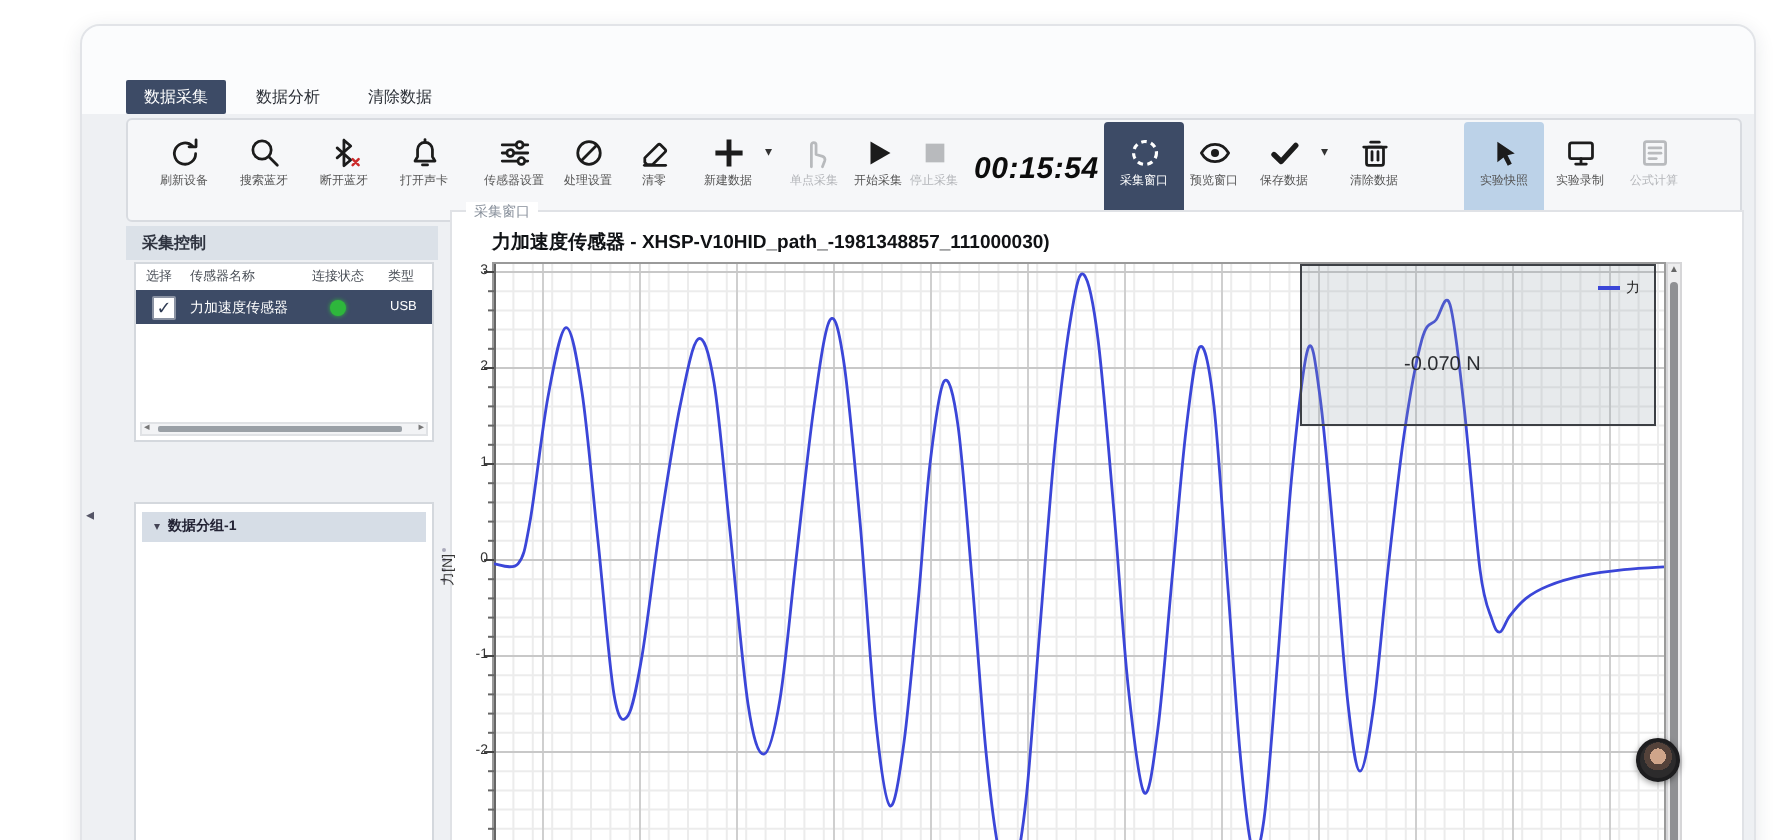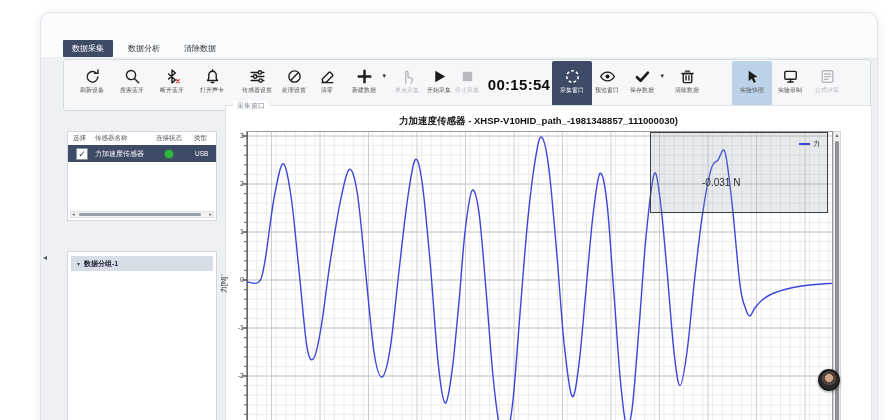--- a/index.html
+++ b/index.html
@@ -18,21 +18,21 @@
            border:1px solid #d8dbe0;border-radius:3px;}
   .tbtn{position:absolute;top:1px;width:44px;height:48px;text-align:center;color:#1c1c1c;}
   .tbtn .ticon{display:block;margin:7px auto 1px;width:17px;height:17px;}
   .tbtn .tlabel{display:block;font-size:6.5px;color:#555;white-space:nowrap;transform:scale(.92);}
   .tbtn.disabled{color:#b8babd;} .tbtn.disabled .tlabel{color:#b4b6ba;}
   .tbtn.block-dark{background:#3d4b66;color:#fff;border-radius:2px;}
   .tbtn.block-dark .tlabel{color:#fff;}
   .tbtn.block-light{background:#bcd2e8;border-radius:2px;}
   .caret{position:absolute;top:11px;right:0px;font-size:7px;color:#333;}
   .timer{position:absolute;left:423px;top:0;width:64px;height:50px;line-height:50px;
-         font-size:15px;font-weight:700;color:#0c0c0c;letter-spacing:.3px;text-align:center;}
+         font-size:15px;font-weight:700;color:#0c0c0c;letter-spacing:.3px;font-style:italic;}
   
   .panel-h{position:absolute;left:22px;width:156px;height:17px;background:#dbe1e8;color:#2f3440;
            font-size:8px;font-weight:700;line-height:17px;padding-left:8px;box-sizing:border-box;}
   .card{position:absolute;background:#fff;border:1px solid #d4d8dd;}
   #acq-card{left:26px;top:118px;width:148px;height:88px;}
   .thead{position:absolute;left:0;top:2px;width:148px;height:10px;font-size:6.5px;color:#4a4f57;}
   .thead span{position:absolute;top:0;}
   .srow{position:absolute;left:0;top:13px;width:148px;height:17px;background:#3d4b66;color:#fff;}
   .cbx{position:absolute;left:8px;top:3px;width:10px;height:10px;background:#fff;border:1px solid #8b93a3;
        border-radius:1px;font-size:9px;line-height:10px;color:#2e3a52;text-align:center;font-weight:700;}
@@ -52,21 +52,21 @@
   .ditem .t1{position:absolute;left:5px;top:4px;font-size:7.5px;font-weight:700;color:#16181c;white-space:nowrap;}
   .ditem .menu{position:absolute;right:2px;top:4px;font-size:7px;color:#99a;}
   .ditem .t2{position:absolute;left:5px;bottom:3px;font-size:6.5px;color:#848a92;}
   .ditem .t3{position:absolute;right:4px;bottom:3px;font-size:6.5px;color:#848a92;}
   .splitter{position:absolute;left:179px;top:258px;width:4px;height:22px;}
   .splitter i{display:block;width:2px;height:2px;border-radius:50%;background:#aab;margin:3px auto;}
   .collapse{position:absolute;left:2px;top:240px;font-size:8px;color:#556;}
   
   .main-panel{position:absolute;left:184px;top:92px;width:645px;height:348px;background:#fff;border:1px solid #e0e2e6;}
   .grp-label{position:absolute;left:192px;top:88px;background:#fff;padding:0 4px;font-size:7px;color:#88909b;z-index:3;}
-  .chart-title{position:absolute;left:205px;top:102px;width:585px;text-align:center;
+  .chart-title{position:absolute;left:205px;top:102px;width:585px;
                font-size:9.5px;font-weight:700;color:#101215;z-index:2;white-space:nowrap;}
   #plot{position:absolute;left:205px;top:118px;width:585px;height:312px;border:1px solid #9a9a9a;background:#fff;z-index:1;}
   #plot svg{position:absolute;left:0;top:0;overflow:visible;}
   .ytick{position:absolute;left:-17px;width:14px;text-align:right;font-size:7px;color:#333;}
   .ylabel{position:absolute;left:-31px;top:148px;font-size:7px;color:#333;transform:rotate(-90deg);white-space:nowrap;}
   .legend{position:absolute;right:12px;top:7px;display:flex;align-items:center;gap:3px;z-index:4;}
   .legend .lk{width:11px;height:2px;background:#3b46d8;}
   .legend .lt{font-size:7px;color:#222;}
   .selrect{position:absolute;left:403px;top:0px;width:178px;height:81px;background:rgba(145,158,170,.22);
            border:1.5px solid #3c3f44;box-sizing:border-box;z-index:3;}
@@ -224,20 +224,21 @@
               <line x1="5.2" y1="5.6" x2="10.8" y2="5.6" stroke="currentColor" fill="none" stroke-width="1.3" stroke-linecap="round" stroke-linejoin="round"></line>
               <line x1="5.2" y1="8.1" x2="10.8" y2="8.1" stroke="currentColor" fill="none" stroke-width="1.3" stroke-linecap="round" stroke-linejoin="round"></line>
               <line x1="5.2" y1="10.6" x2="8.6" y2="10.6" stroke="currentColor" fill="none" stroke-width="1.3" stroke-linecap="round" stroke-linejoin="round"></line>
             </svg></span>
           <span class="tlabel">公式计算</span>
         </div>
       </div>
 
     <div class="collapse">◂</div>
 
+    <div class="panel-h" style="top:100px;">采集控制</div>
 
     <div class="card" id="acq-card">
       <div class="thead">
         <span style="left:5px">选择</span>
         <span style="left:27px">传感器名称</span>
         <span style="left:88px">连接状态</span>
         <span style="left:126px">类型</span>
       </div>
       <div class="srow">
         <span class="cbx">✓</span>
@@ -425,21 +426,21 @@
           <line x1="-5" y1="196" x2="0" y2="196" stroke="#444" stroke-width="1"></line>
           <line x1="-5" y1="244" x2="0" y2="244" stroke="#444" stroke-width="1"></line>
           <path d="M0.0,149.9C2.0,149.9 9.0,153.4 12.0,149.9C15.0,146.4 15.5,142.7 18.0,128.8C20.5,114.9 24.0,82.6 27.0,66.4C30.0,50.2 33.2,32.2 36.0,31.8C38.8,31.4 41.3,46.2 44.0,64.0C46.7,81.8 49.3,113.2 52.0,138.4C54.7,163.6 57.5,200.6 60.0,215.2C62.5,229.8 64.7,229.0 67.0,225.8C69.3,222.6 71.3,211.8 74.0,196.0C76.7,180.2 79.8,152.0 83.0,131.2C86.2,110.4 89.8,86.8 93.0,71.2C96.2,55.6 99.2,39.6 102.0,37.6C104.8,35.6 107.3,43.2 110.0,59.2C112.7,75.2 115.2,106.8 118.0,133.6C120.8,160.4 124.2,201.4 127.0,220.0C129.8,238.6 132.3,245.4 135.0,245.0C137.7,244.6 140.3,233.8 143.0,217.6C145.7,201.4 148.2,172.4 151.0,148.0C153.8,123.6 157.2,91.2 160.0,71.2C162.8,51.2 165.5,31.6 168.0,28.0C170.5,24.4 172.5,32.8 175.0,49.6C177.5,66.4 180.3,98.8 183.0,128.8C185.7,158.8 188.5,205.9 191.0,229.6C193.5,253.3 195.7,269.3 198.0,270.9C200.3,272.5 202.7,256.1 205.0,239.2C207.3,222.3 209.8,192.8 212.0,169.6C214.2,146.4 215.8,118.5 218.0,100.0C220.2,81.5 222.7,61.9 225.0,58.7C227.3,55.5 229.7,64.3 232.0,80.8C234.3,97.3 236.7,130.4 239.0,157.6C241.3,184.8 243.7,220.8 246.0,244.0C248.3,267.2 250.8,286.4 253.0,296.8C255.2,307.2 256.8,311.2 259.0,306.4C261.2,301.6 263.7,288.8 266.0,268.0C268.3,247.2 270.5,212.0 273.0,181.6C275.5,151.2 278.3,112.0 281.0,85.6C283.7,59.2 286.7,36.6 289.0,23.2C291.3,9.8 292.8,3.0 295.0,5.4C297.2,7.8 299.5,17.8 302.0,37.6C304.5,57.4 307.5,95.2 310.0,124.0C312.5,152.8 314.5,187.0 317.0,210.4C319.5,233.8 322.5,260.6 325.0,264.2C327.5,267.8 329.7,249.8 332.0,232.0C334.3,214.2 336.7,182.4 339.0,157.6C341.3,132.8 343.7,102.6 346.0,83.2C348.3,63.8 350.7,43.4 353.0,41.4C355.3,39.4 357.7,51.0 360.0,71.2C362.3,91.4 364.8,133.6 367.0,162.4C369.2,191.2 371.0,222.4 373.0,244.0C375.0,265.6 377.0,286.4 379.0,292.0C381.0,297.6 382.8,293.6 385.0,277.6C387.2,261.6 389.7,224.8 392.0,196.0C394.3,167.2 396.5,130.4 399.0,104.8C401.5,79.2 404.7,48.8 407.0,42.4C409.3,36.0 410.8,50.4 413.0,66.4C415.2,82.4 417.7,112.8 420.0,138.4C422.3,164.0 424.8,200.8 427.0,220.0C429.2,239.2 430.8,253.6 433.0,253.6C435.2,253.6 437.7,236.8 440.0,220.0C442.3,203.2 444.5,175.2 447.0,152.8C449.5,130.4 452.2,104.8 455.0,85.6C457.8,66.4 461.3,47.2 464.0,37.6C466.7,28.0 468.7,30.9 471.0,28.0C473.3,25.1 475.7,13.1 478.0,20.3C480.3,27.5 482.5,49.1 485.0,71.2C487.5,93.3 490.7,135.0 493.0,152.8C495.3,170.6 497.3,172.6 499.0,177.8C500.7,183.0 501.5,184.3 503.0,184.0C504.5,183.7 505.8,178.6 508.0,175.8C510.2,173.0 512.8,169.7 516.0,167.2C519.2,164.7 522.2,162.9 527.0,161.0C531.8,159.0 538.7,157.0 545.0,155.7C551.3,154.3 558.3,153.5 565.0,152.8C571.7,152.1 581.7,151.6 585.0,151.4" fill="none" stroke="#3b46d8" stroke-width="1.4" stroke-linejoin="round"></path>
         </svg>
       <div class="ylabel">力[N]</div>
       <div class="legend">
         <span class="lk"></span>
         <span class="lt">力</span>
       </div>
       <div class="selrect"></div>
-      <div class="annot">-0.031 N</div>
+      <div class="annot">-0.070 N</div>
     <div class="ytick" style="top: -0.5px;">3</div>
         <div class="ytick" style="top: 47.5px;">2</div>
         <div class="ytick" style="top: 95.5px;">1</div>
         <div class="ytick" style="top: 143.5px;">0</div>
         <div class="ytick" style="top: 191.5px;">-1</div>
         <div class="ytick" style="top: 239.5px;">-2</div>
       </div>
 
     <div class="vscroll">
       <span class="arr">▲</span>

